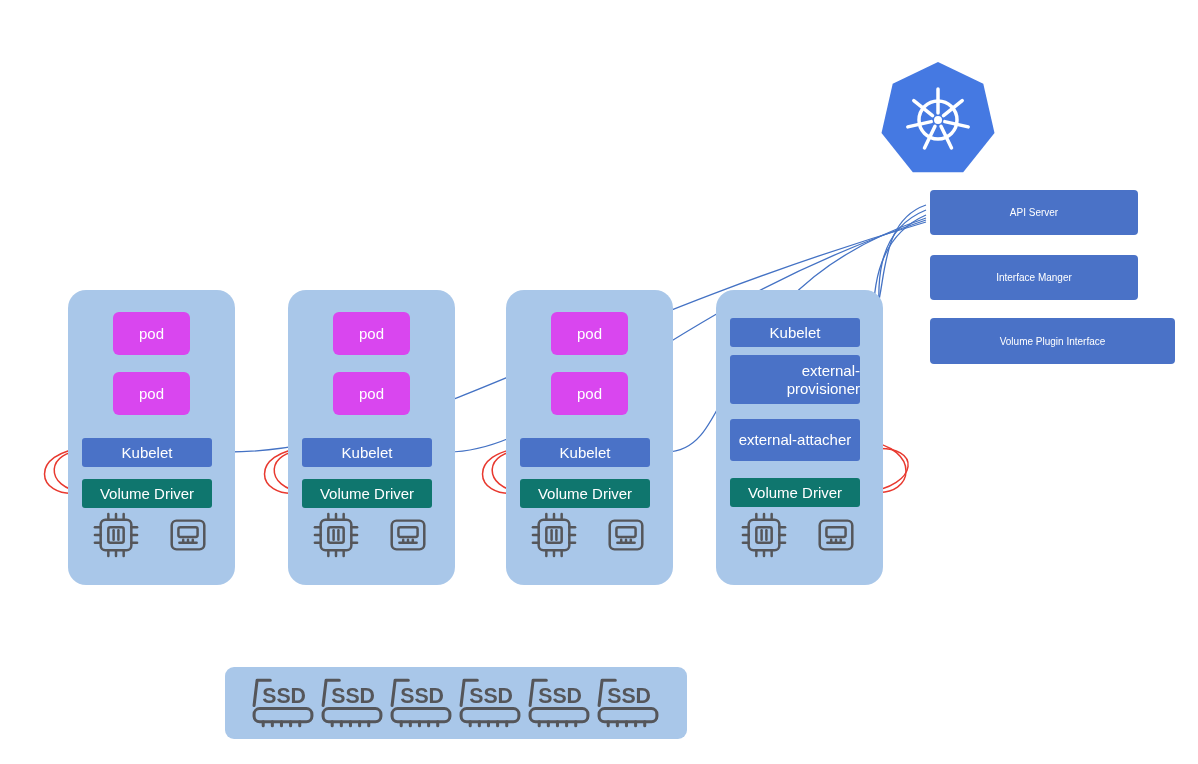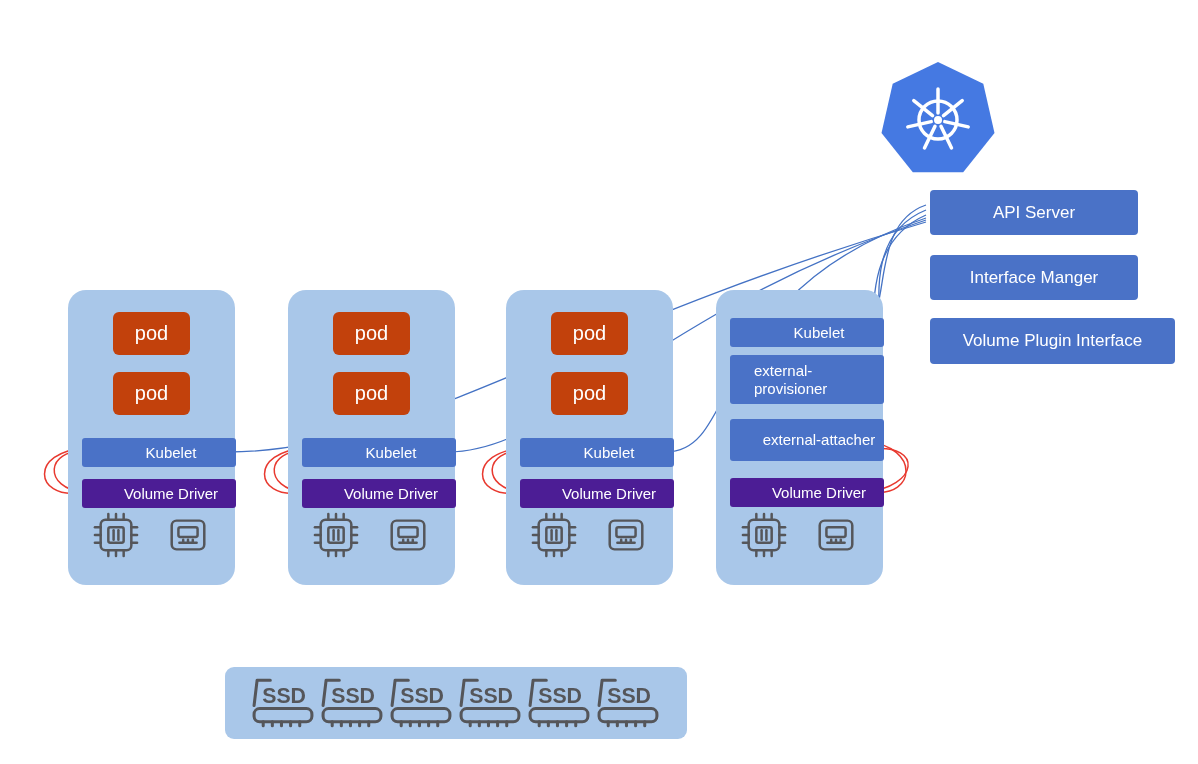--- a/index.html
+++ b/index.html
@@ -4,35 +4,35 @@
 <style>
   html,body{margin:0;padding:0;background:#fff;}
   .canvas{
     position:relative;width:1198px;height:764px;background:#ffffff;
     font-family:"Liberation Sans",sans-serif;overflow:hidden;
   }
   svg.overlay{position:absolute;left:0;top:0;pointer-events:none;}
 
   
   .node{position:absolute;top:290px;width:167px;height:295px;background:#a9c7e9;border-radius:18px;}
-  .pod{position:absolute;left:45px;width:77px;height:43px;background:#c2410c;border-radius:6px;
-       color:#fff;font-size:20px;display:flex;align-items:center;justify-content:center;}
+  .pod{position:absolute;left:45px;width:77px;height:43px;background:#d946ef;border-radius:6px;
+       color:#fff;font-size:15px;display:flex;align-items:center;justify-content:center;}
   .pod1{top:22px}.pod2{top:82px}
   .bar{position:absolute;left:14px;width:130px;background:#4a72c7;border-radius:3px;color:#fff;
-       font-size:15px;display:flex;align-items:center;justify-content:center;text-align:left;line-height:1.2;padding-left:24px;}
+       font-size:15px;display:flex;align-items:center;justify-content:center;text-align:right;line-height:1.2;}
   .kubelet{top:148px;height:29px;}
-  .driver{top:189px;height:29px;background:#4c1d95;}
+  .driver{top:189px;height:29px;background:#0f766e;}
   .node4 .kubelet{top:28px;}
   .bar.prov{top:65px;height:49px;}
   .bar.att{top:129px;height:42px;}
   .node4 .driver{top:188px;}
   .icons{position:absolute;top:222px;left:0;right:0;display:flex;justify-content:center;gap:26px;}
 
   
-  .cp-box{position:absolute;background:#4a72c7;border-radius:4px;color:#fff;font-size:17px;
+  .cp-box{position:absolute;background:#4a72c7;border-radius:4px;color:#fff;font-size:10px;
           display:flex;align-items:center;justify-content:center;}
   #api{left:930px;top:190px;width:208px;height:45px;}
   #cm{left:930px;top:255px;width:208px;height:45px;}
   #vpi{left:930px;top:318px;width:245px;height:46px;}
 
   
   .k8s-logo{position:absolute;left:878px;top:60px;width:120px;height:120px;}
 
   
   .storage{position:absolute;left:225px;top:667px;width:462px;height:72px;background:#a9c7e9;

